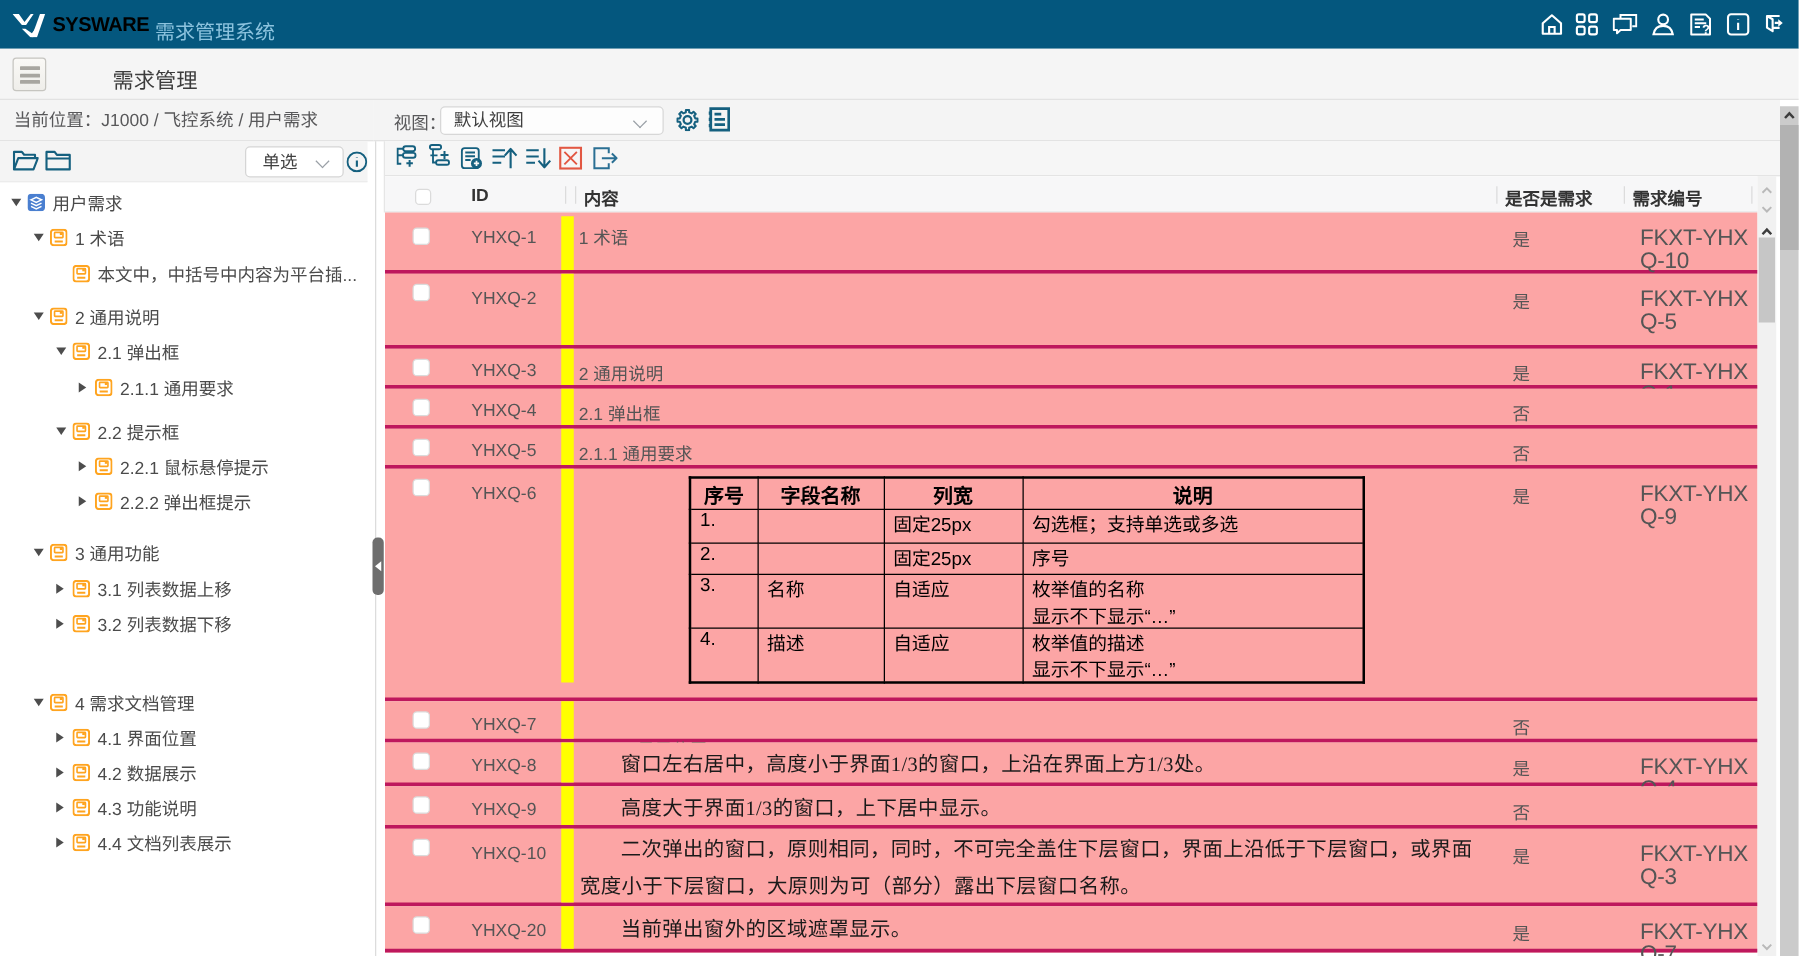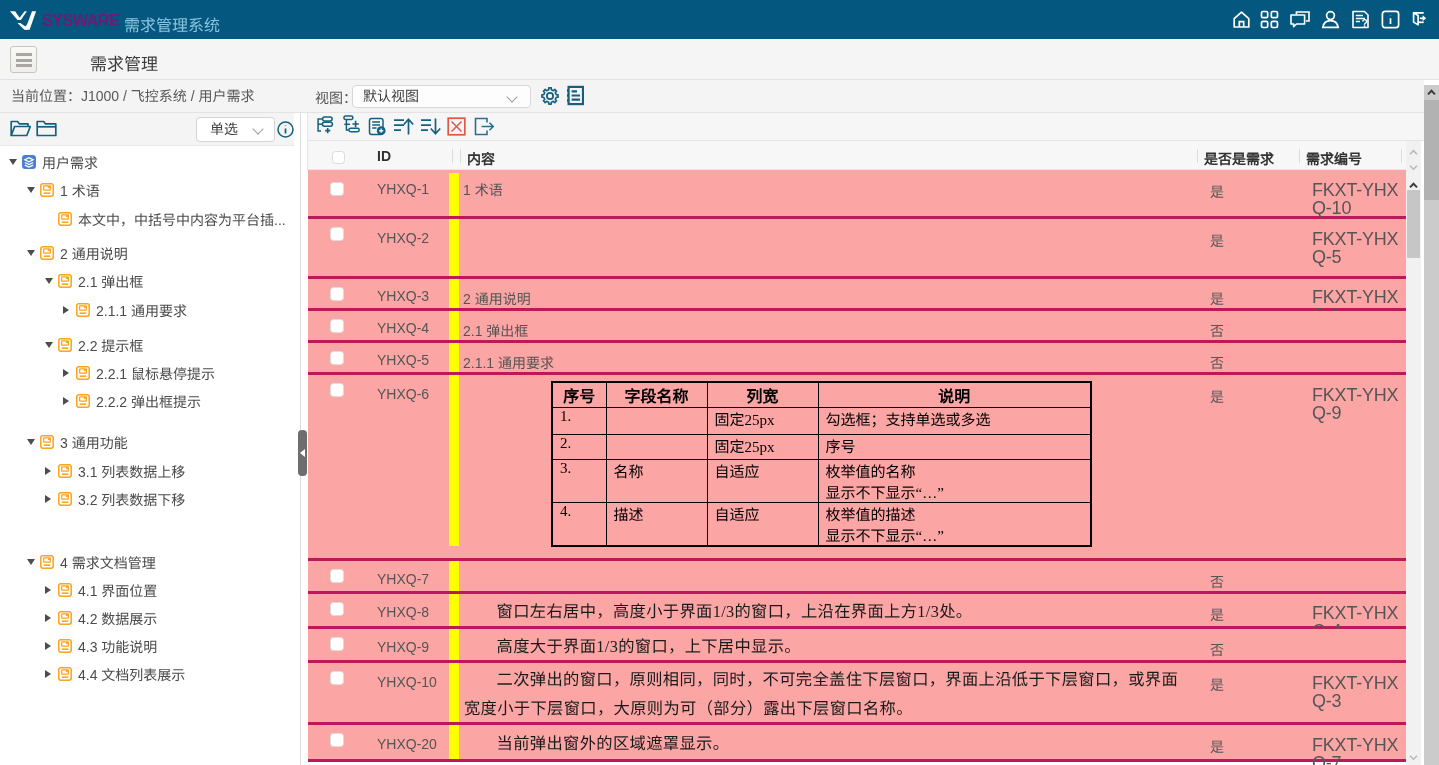--- a/index.html
+++ b/index.html
@@ -5,21 +5,21 @@
 <style>
   * { margin:0; padding:0; box-sizing:border-box; }
   html,body { width:1439px; height:765px; overflow:hidden; }
   body { font-family:"Liberation Sans", sans-serif; background:#fff; }
   #app { position:relative; width:1439px; height:765px; overflow:hidden; }
   .abs { position:absolute; }
 
   
   #topbar { left:0; top:0; width:1439px; height:39px; background:#04577e; }
   #logo { left:10px; top:10.5px; }
-  #brand { left:42px; top:11.5px; color:#701a75; font-size:16px; font-weight:bold; letter-spacing:-0.4px; }
+  #brand { left:42px; top:11.5px; color:#000000; font-size:16px; font-weight:bold; letter-spacing:-0.4px; }
   #brand-cn { left:124px; top:12px; color:#8cc3de; font-size:16px; }
   .topicons { top:10px; }
   .topicons svg { display:block; }
 
   
   #bar2 { left:0; top:39px; width:1439px; height:41px; background:#f5f5f5; border-bottom:1px solid #e2e2e2; }
   #hamb { left:10px; top:46px; width:27px; height:27px; border:1px solid #c6c5c0; border-radius:3px;
           background:linear-gradient(#faf9f6,#efeeea); }
   #hamb i { position:absolute; left:5px; width:16px; height:3px; background:#a8a6a0; border-radius:0.5px; }
   #title2 { left:90px; top:50px; font-size:17px; color:#3c3c3c; }
@@ -63,21 +63,21 @@
   .cb { position:absolute; left:22px; width:14px; height:14px; border:1px solid #dbdbdb; border-radius:3.5px; background:#fff; }
   .idv { position:absolute; left:69px; font-size:14px; color:#555; }
   .stripe { position:absolute; left:141px; top:0; bottom:0; width:10px; background:#ffff00; }
   .flag { position:absolute; left:902px; font-size:14px; color:#555; }
   .code { position:absolute; left:1004px; width:91px; font-size:18px; letter-spacing:-0.2px; color:#555; line-height:18px; word-break:break-all; }
   .ttl { position:absolute; left:155px; font-size:14px; color:#555; }
   .para { position:absolute; left:156px; width:722px; letter-spacing:0.34px; font-family:"Liberation Serif", sans-serif; font-size:16.3px;
           color:#1a1a1a; line-height:29px; text-indent:2em; }
 
   
-  #ntable { position:absolute; left:243px; top:6px; border-collapse:collapse; font-family:Liberation Serif, serif;
+  #ntable { position:absolute; left:243px; top:6px; border-collapse:collapse; font-family:Liberation Sans, sans-serif;
             font-size:15px; color:#000;padding-left:27px; }
   #ntable td, #ntable th { border:1px solid #000; padding:0 7px; vertical-align:top; text-align:left; font-weight:normal; }
   #ntable th { text-align:center; font-weight:bold; font-size:16px; padding:0; }
   #ntable { border:2px solid #000; }
 
   
   #sb-in { left:1406px; top:141px; width:15px; height:624px; background:#f1f1f1; }
   #sb-out { left:1424px; top:85px; width:15px; height:680px; background:#cbcbcb; }
   .chv { position:absolute; left:3px; width:9px; height:9px; }
   .chv svg { display:block; }

